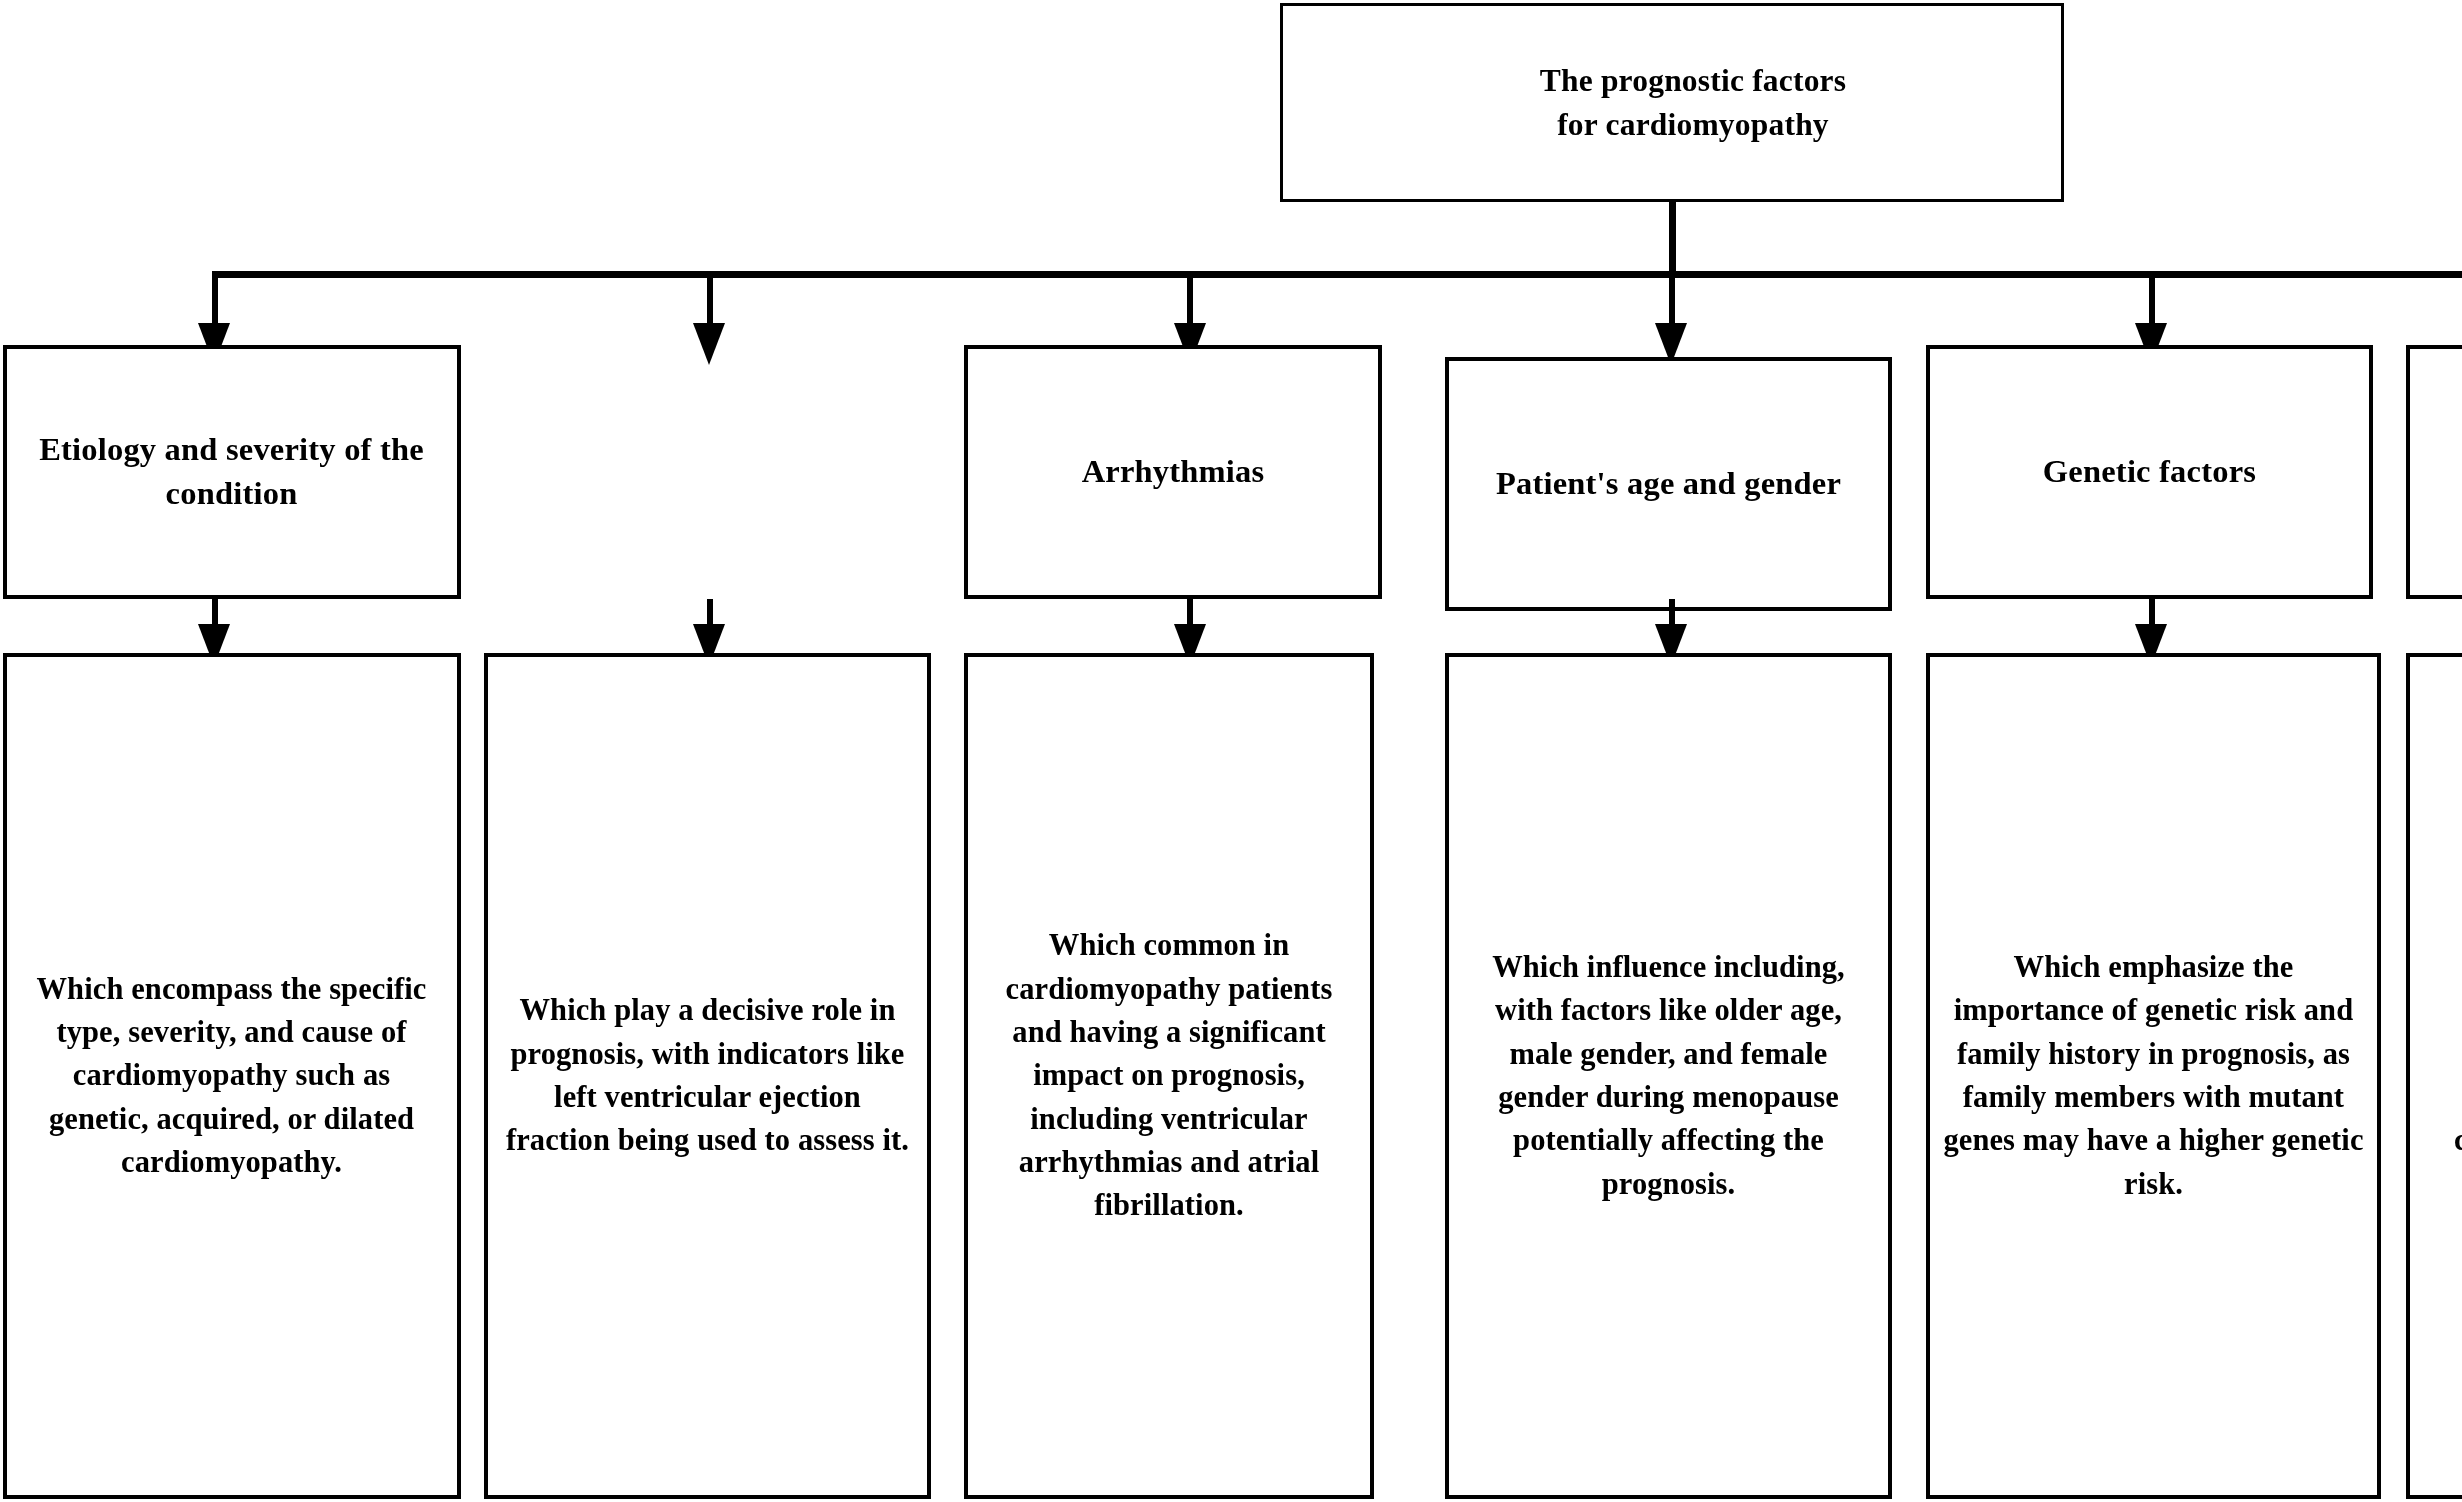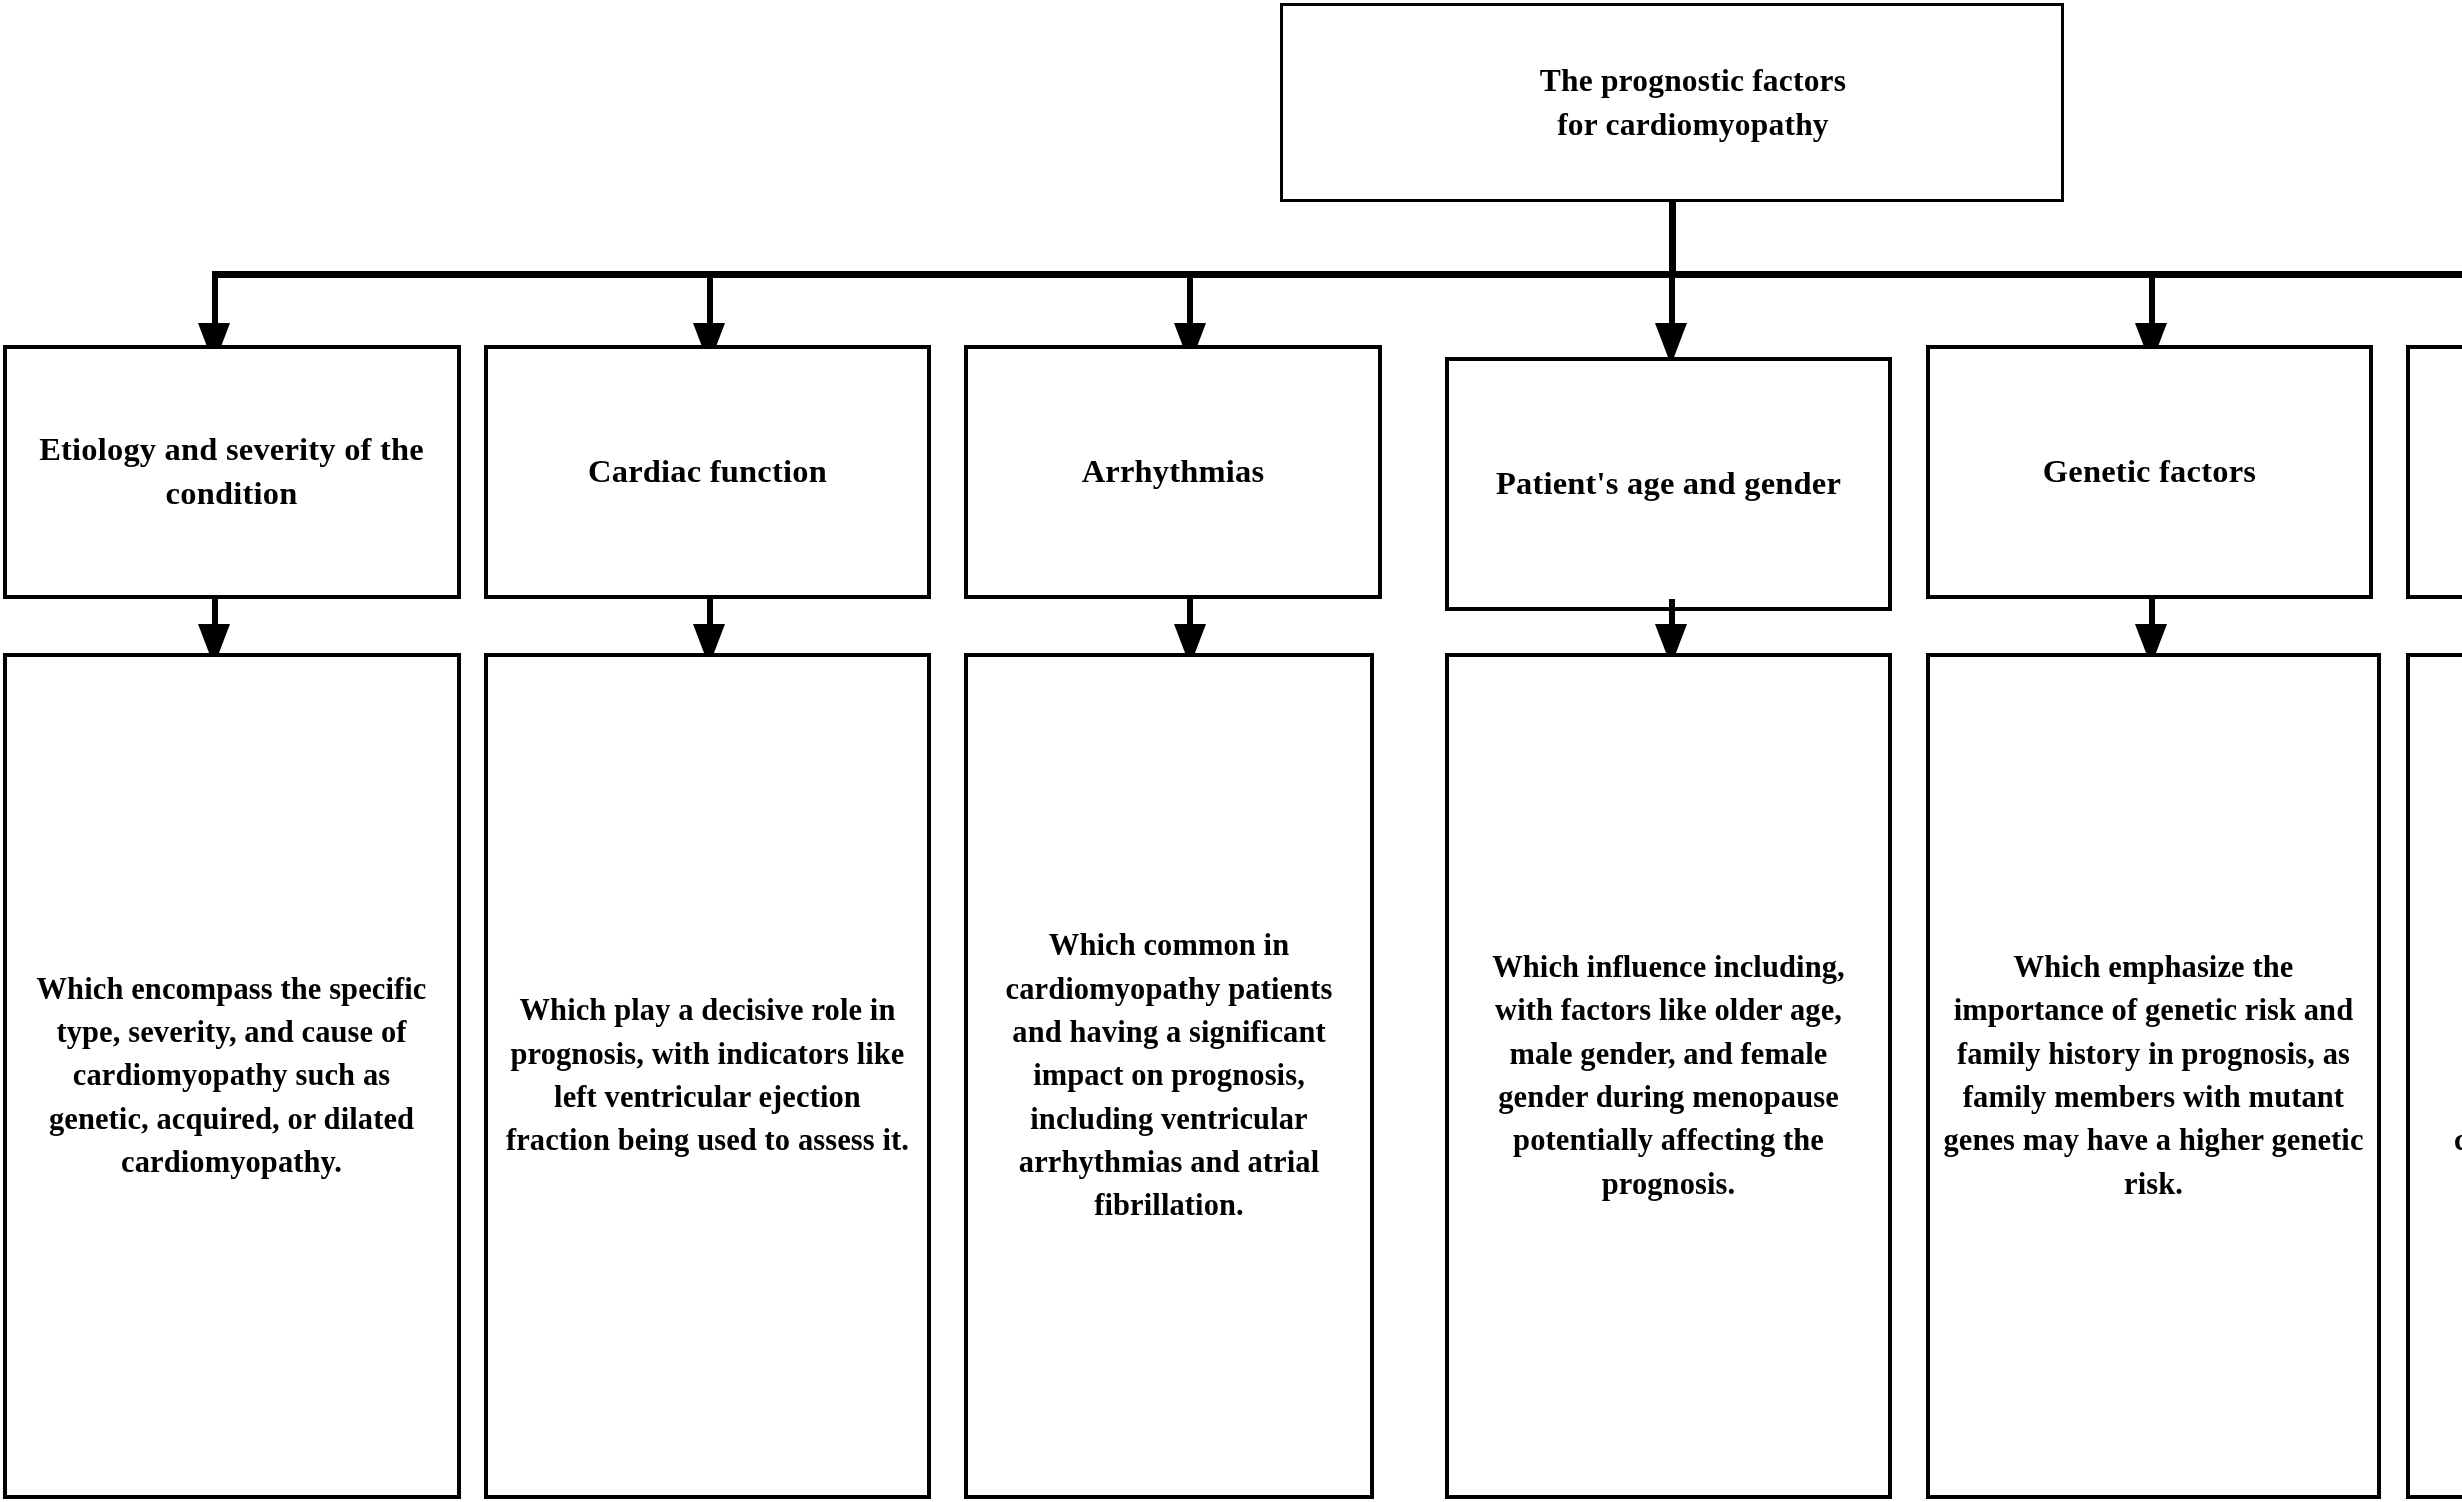--- a/index.html
+++ b/index.html
@@ -90,23 +90,20 @@
     <span>Etiology and severity of the condition</span>
   </div>
   <div class="vline" style="left:212px;top:599px;height:27.6px;"></div>
   <div class="arrow" style="left:198px;top:624px;"></div>
   <div class="box detail-box" style="left:2.5px;width:458px;">
     <span class="txt">Which encompass the specific type, severity, and cause of cardiomyopathy such as genetic, acquired, or dilated cardiomyopathy.</span>
   </div>
 
   <div class="vline" style="left:707px;top:274px;height:51px;"></div>
   <div class="arrow" style="left:693px;top:323px;"></div>
-  <div class="box cat-box" style="left:484px;width:447px;">
-    <span>Cardiac function</span>
-  </div>
   <div class="vline" style="left:707px;top:599px;height:27.6px;"></div>
   <div class="arrow" style="left:693px;top:624px;"></div>
   <div class="box detail-box" style="left:484px;width:447px;justify-content:center;">
     <span class="txt">Which play a decisive role in prognosis, with indicators  like left ventricular ejection fraction being used to assess it.</span>
   </div>
 
   <div class="vline" style="left:1187px;top:274px;height:51px;"></div>
   <div class="arrow" style="left:1174px;top:323px;"></div>
   <div class="box cat-box" style="left:964px;width:418px;">
     <span>Arrhythmias</span>

